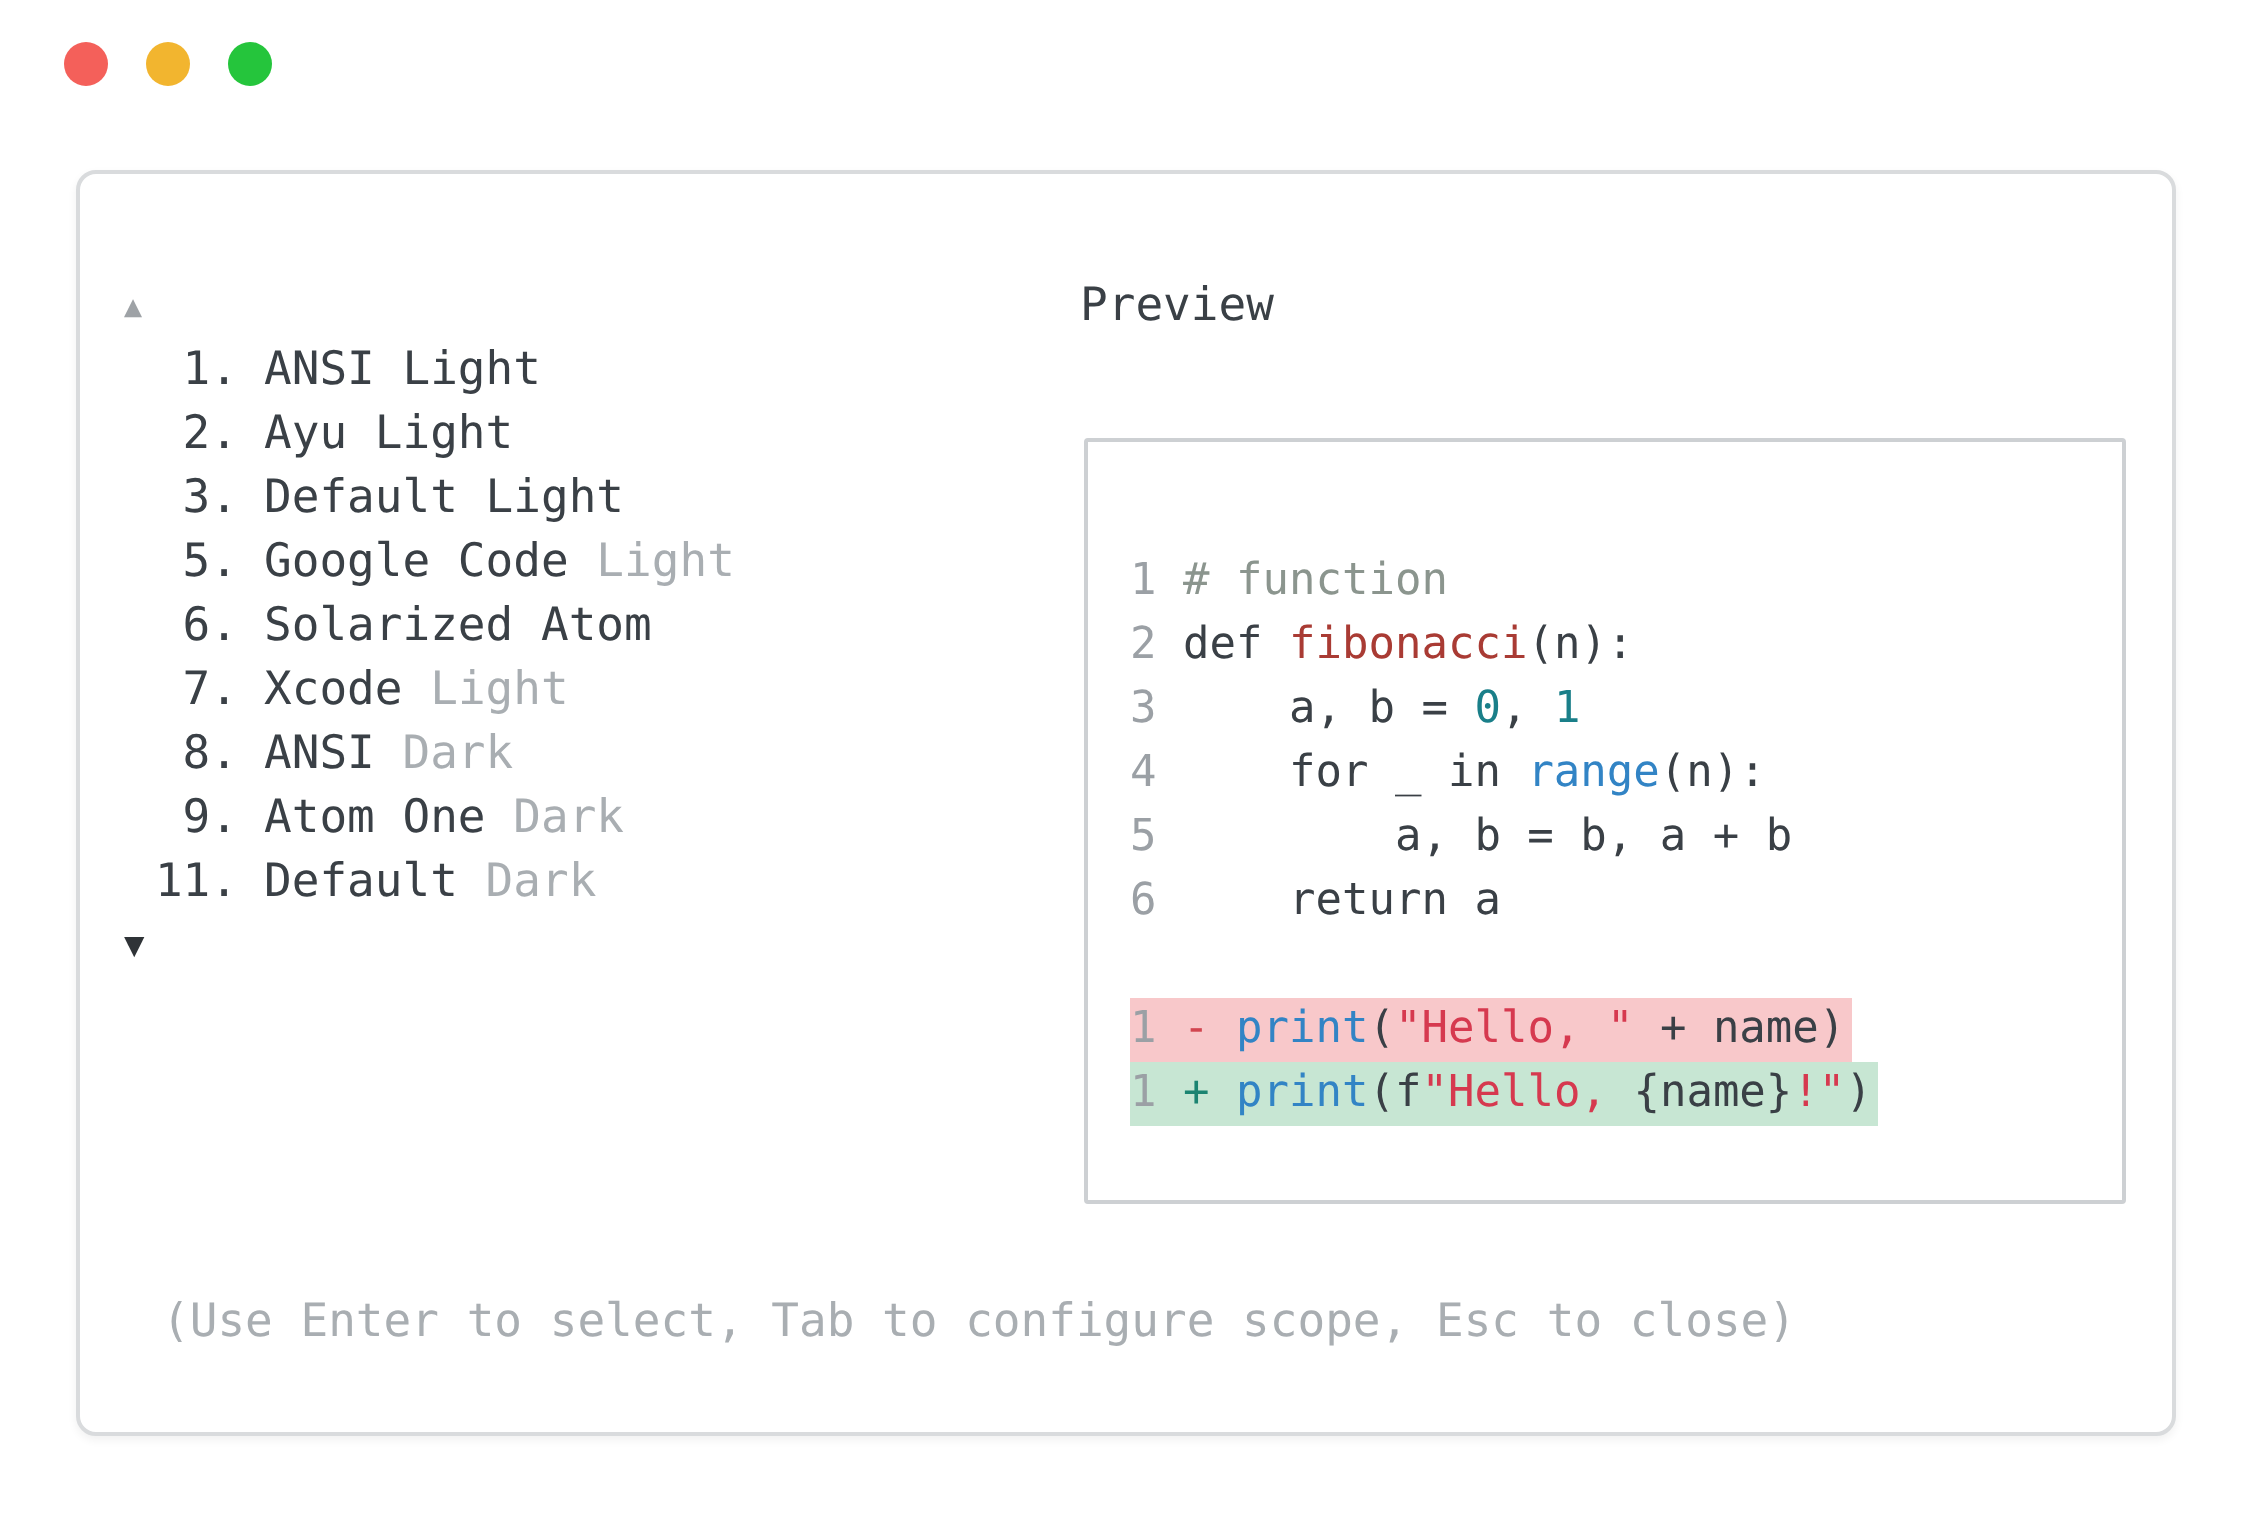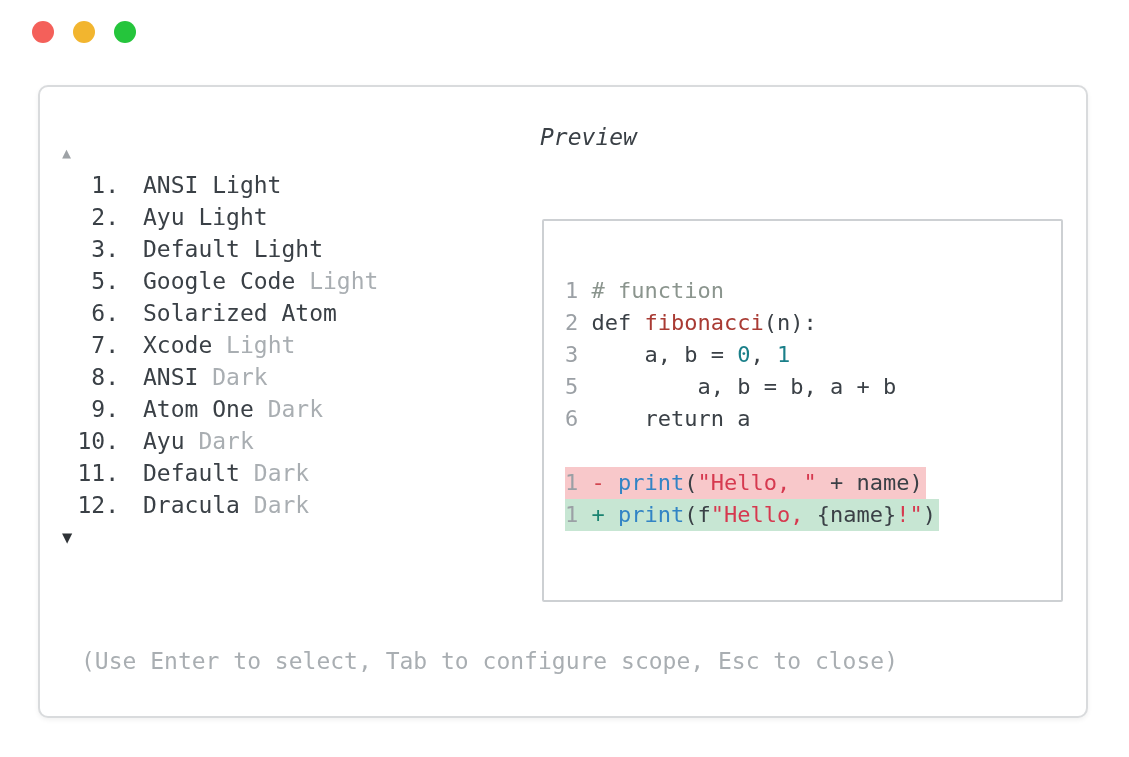--- a/index.html
+++ b/index.html
@@ -14,26 +14,26 @@
     position:absolute;left:38px;top:85px;width:1046px;height:629px;
     border:2px solid var(--window-border);border-radius:10px;background:#fff;
     box-shadow:0 2px 5px rgba(0,0,0,0.06);
   }
   .selector{position:absolute;left:22px;top:50px;font-size:23px;line-height:32px;color:var(--text);}
   .title{white-space:pre;}
   .arrow-up{height:32px;font-size:15px;color:var(--arrow-up);}
   .arrow-down{height:32px;font-size:17px;color:var(--arrow-down);}
   .item-row{height:32px;position:relative;white-space:pre;cursor:default;}
   .item-num{display:inline-block;width:57px;text-align:right;}
-  .item-label{margin-left:24px;}
+  .item-label{margin-left:13px;}
   .item-row .muted{color:var(--muted);}
   .item-row.selected{color:var(--accent);}
   .dot{position:absolute;left:-4px;top:10px;width:12px;height:12px;border-radius:50%;background:var(--accent);}
   .help{position:absolute;left:22px;top:558px;font-size:23px;line-height:32px;color:var(--muted);white-space:pre;margin-left:19px;}
-  .preview-label{position:absolute;left:500px;top:34px;font-size:23px;line-height:32px;color:var(--text);font-style:italic;}
+  .preview-label{position:absolute;left:500px;top:50px;font-size:23px;line-height:32px;color:var(--text);}
   .preview-box{
     position:absolute;left:502px;top:92px;width:517px;height:379px;
     border:2px solid var(--preview-border);border-radius:2px;background:#fff;margin-top:40px;
   }
   .code{position:absolute;left:21px;top:54px;font-size:22px;line-height:32px;}
   .code-line{height:32px;white-space:pre;}
   .hl-del{display:inline-block;background:var(--del-bg);line-height:32px;padding-right:3px;}
   .hl-add{display:inline-block;background:var(--add-bg);line-height:32px;padding-right:3px;}
   .c-ln{color:var(--linenum);}
   .c-comment{color:var(--comment);}
@@ -60,36 +60,35 @@
     <div class="arrow-up">▲</div>
     <div>
         <div class="item-row"><span class="item-num">1.</span><span class="item-label">ANSI Light</span></div>
         <div class="item-row"><span class="item-num">2.</span><span class="item-label">Ayu Light</span></div>
         <div class="item-row"><span class="item-num">3.</span><span class="item-label">Default Light</span></div>
         <div class="item-row"><span class="item-num">5.</span><span class="item-label">Google Code<span class="muted"> Light</span></span></div>
         <div class="item-row"><span class="item-num">6.</span><span class="item-label">Solarized Atom</span></div>
         <div class="item-row"><span class="item-num">7.</span><span class="item-label">Xcode<span class="muted"> Light</span></span></div>
         <div class="item-row"><span class="item-num">8.</span><span class="item-label">ANSI<span class="muted"> Dark</span></span></div>
         <div class="item-row"><span class="item-num">9.</span><span class="item-label">Atom One<span class="muted"> Dark</span></span></div>
-        <div class="item-row"><span class="item-num">10.</span><span class="item-label">Ayu<span class="muted"> Dark</span></span></div>
         <div class="item-row"><span class="item-num">11.</span><span class="item-label">Default<span class="muted"> Dark</span></span></div>
-        <div class="item-row"><span class="item-num">12.</span><span class="item-label">Dracula<span class="muted"> Dark</span></span></div>
       </div>
     <div class="arrow-down">▼</div>
   </div>
 
   <div class="help">(Use Enter to select, Tab to configure scope, Esc to close)</div>
 
   <div class="preview-label">Preview</div>
 
   <div class="preview-box">
     <div class="code">
         <div class="code-line"><span class="c-ln">1 </span><span class="c-comment"># function</span></div>
         <div class="code-line"><span class="c-ln">2 </span><span class="c-dark">def </span><span class="c-func">fibonacci</span><span class="c-dark">(n):</span></div>
         <div class="code-line"><span class="c-ln">3 </span><span class="c-dark">    a, b = </span><span class="c-num">0</span><span class="c-dark">, </span><span class="c-num">1</span></div>
+        <div class="code-line"><span class="c-ln">4 </span><span class="c-dark">    for _ in </span><span class="c-blue">range</span><span class="c-dark">(n):</span></div>
         <div class="code-line"><span class="c-ln">5 </span><span class="c-dark">        a, b = b, a + b</span></div>
         <div class="code-line"><span class="c-ln">6 </span><span class="c-dark">    return a</span></div>
         <div class="code-line"></div>
         <div class="code-line"><span class="hl-del"><span class="c-ln">1 </span><span class="c-minus">- </span><span class="c-blue">print</span><span class="c-dark">(</span><span class="c-string">"Hello, "</span><span class="c-dark"> + name)</span></span></div>
         <div class="code-line"><span class="hl-add"><span class="c-ln">1 </span><span class="c-plus">+ </span><span class="c-blue">print</span><span class="c-dark">(f</span><span class="c-string">"Hello, </span><span class="c-dark">{name}</span><span class="c-string">!"</span><span class="c-dark">)</span></span></div>
       </div>
   </div>
 
 </div>
 

